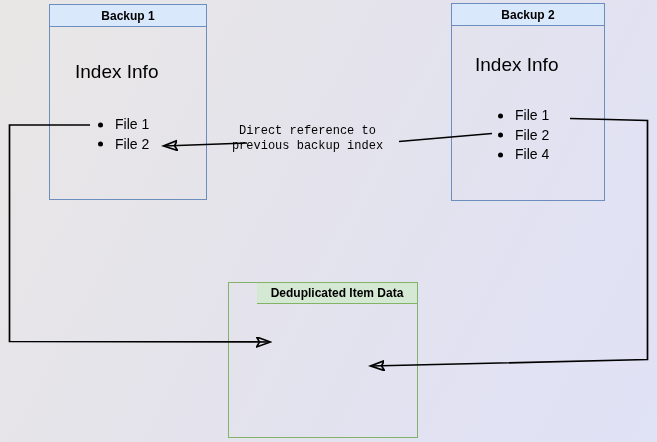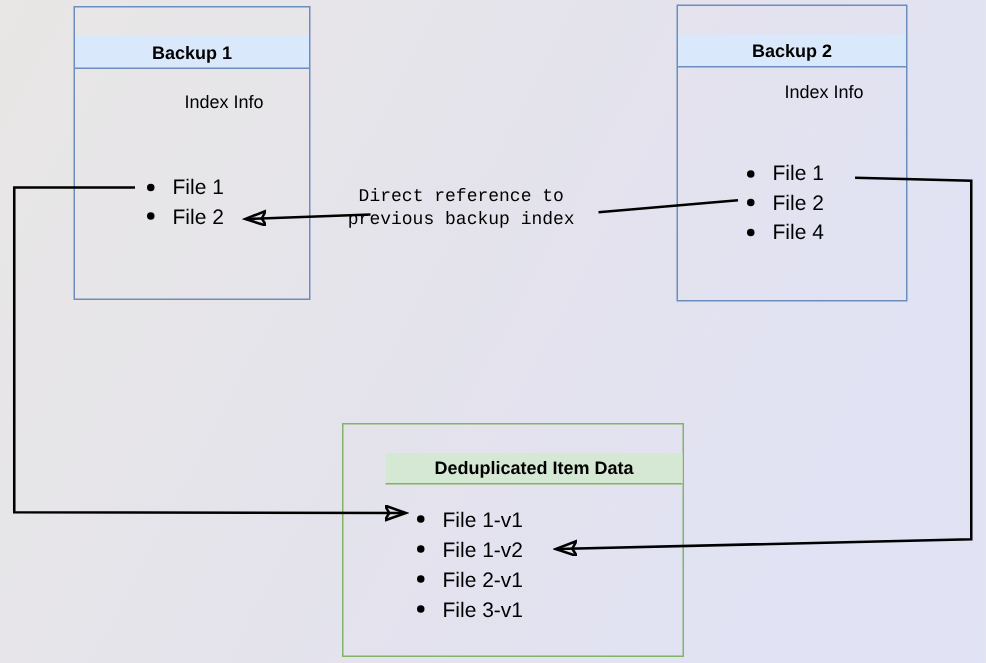--- a/index.html
+++ b/index.html
@@ -20,29 +20,27 @@
     background:transparent;
   }
   .node.blue{border-color:#6c8ebf;}
   .node.green{border-color:#82b366;}
   .node-header{
     box-sizing:border-box;
     width:100%;
     display:flex;align-items:center;justify-content:center;
     font-size:12px;font-weight:bold;color:#000;
     border-bottom:1px solid;
-    margin-top:19px;
   }
   .blue .node-header{background:#dae8fc;border-bottom-color:#6c8ebf;}
   .green .node-header{background:#d5e8d4;border-bottom-color:#82b366;}
   .free-text{
     position:absolute;
-    font-size:12px;color:#000;
+    font-size:19px;color:#000;
     white-space:nowrap;
-    margin-left:48px;
   }
   ul.file-list{
     position:absolute;
     margin:0;padding:0;list-style:none;
     font-size:14px;color:#000;
   }
   ul.file-list li{
     position:relative;
     padding-left:17px;
     white-space:nowrap;
@@ -86,29 +84,23 @@
   <div class="node blue" style="left:451px;top:3px;width:154px;height:198px;">
     <div class="node-header" style="height:22px;">Backup 2</div>
   </div>
   <div class="free-text" style="left:475px;top:54px;">Index Info</div>
   <ul class="file-list rows-19" style="left:498px;top:106px;">
       <li>File 1</li>
       <li>File 2</li>
       <li>File 4</li>
     </ul>
 
-  <div class="node green" style="left:228px;top:282px;width:228px;height:156px;padding-left:28px;">
+  <div class="node green" style="left:228px;top:282px;width:190px;height:156px;padding-left:28px;">
     <div class="node-header" style="height:21px;">Deduplicated Item Data</div>
   </div>
-  <ul class="file-list rows-20" style="left:278px;top:336px;">
-      <li>File 1-v1</li>
-      <li>File 1-v2</li>
-      <li>File 2-v1</li>
-      <li>File 3-v1</li>
-    </ul>
 
   <div class="edge-label" style="left:225px;top:124px;width:165px;">Direct reference to
 previous backup index</div>
 
   <svg class="edges" width="657" height="442" viewBox="0 0 657 442">
     <defs>
       <marker id="arrowhead" markerUnits="userSpaceOnUse" markerWidth="16" markerHeight="12" refX="13.5" refY="5" orient="auto">
         <path d="M0,0 L14,5 L0,10 L3,5 Z" fill="#000" stroke="none"></path>
       </marker>
     </defs>

